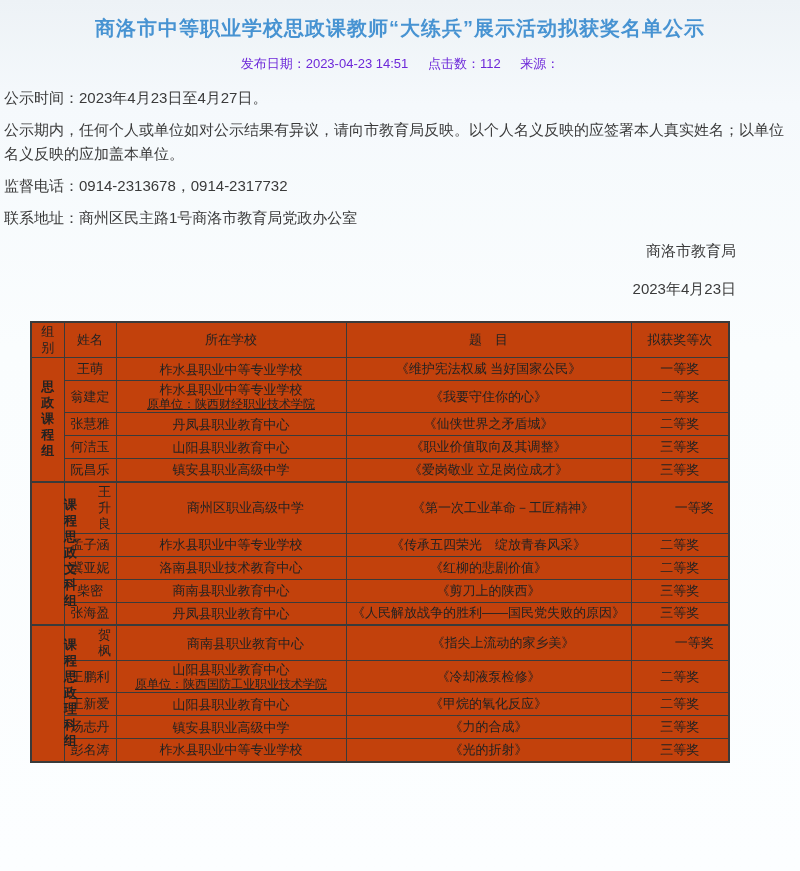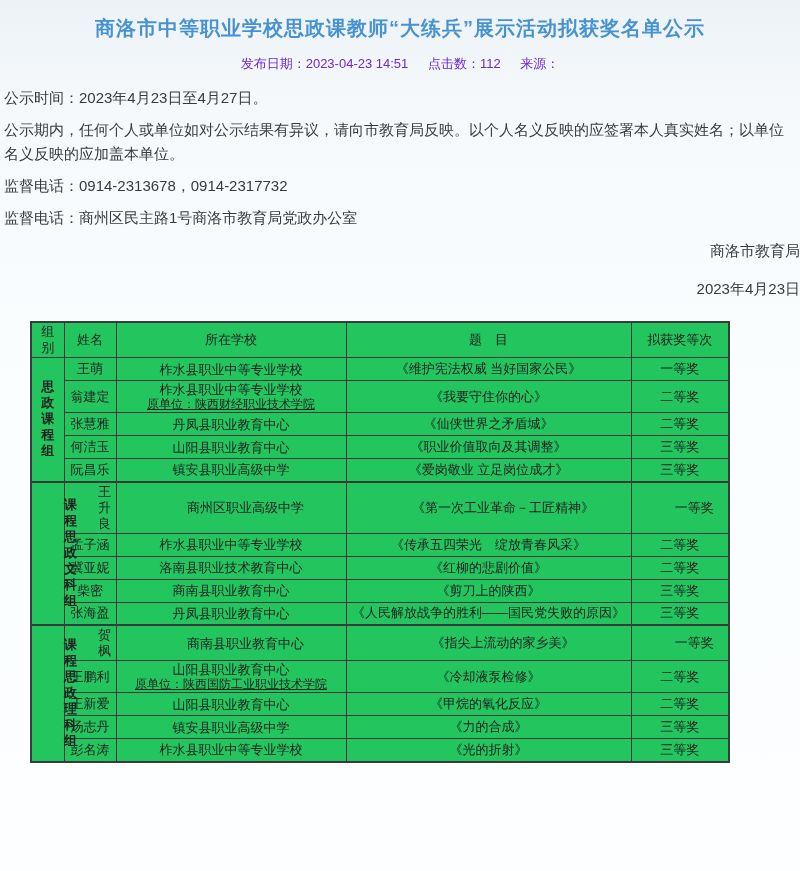--- a/index.html
+++ b/index.html
@@ -31,39 +31,39 @@
 
   .article {
     margin-top: 13px;
     padding: 0 4px;
     font-size: 15px;
     line-height: 24px;
     color: #3a3a3a;
   }
   .article p { margin-bottom: 8px; }
 
-  .sig { text-align: right; font-size: 15px; color: #3a3a3a; }
+  .sig { text-align: right; padding-right: 64px; font-size: 15px; color: #3a3a3a; }
   .sig-org  { margin-top: 12px; }
   .sig-date { margin-top: 19px; }
 
   .table-caption {
     margin-top: 36px;
     width: 698px;
     margin-left: 30px;
     text-align: center;
     font-size: 15px;
     font-weight: bold;
     color: #222222;
   }
 
   table.award {
     margin: 22px 0 0 30px;
     width: 698px;
     border-collapse: collapse;
-    background: #22c55e;
+    background: #c2410c;
     table-layout: fixed;
     font-size: 13px;
     color: #222222;
   }
   table.award th, table.award td {
     border: 1px solid #3a3a3a;
     text-align: center;
     vertical-align: middle;
     padding: 1px 3px;
     line-height: 16px;
@@ -92,21 +92,21 @@
   <div class="meta">
     <span>发布日期：2023-04-23 14:51</span>
     <span>点击数：112</span>
     <span>来源：</span>
   </div>
 
   <div class="article">
     <p>公示时间：2023年4月23日至4月27日。</p>
     <p>公示期内，任何个人或单位如对公示结果有异议，请向市教育局反映。以个人名义反映的应签署本人真实姓名；以单位名义反映的应加盖本单位。</p>
     <p>监督电话：0914-2313678，0914-2317732</p>
-    <p>监督电话：商州区民主路1号商洛市教育局党政办公室</p>
+    <p>联系地址：商州区民主路1号商洛市教育局党政办公室</p>
   </div>
 
   <div class="sig sig-org">商洛市教育局</div>
   <div class="sig sig-date">2023年4月23日</div>
 
 
   <table class="award">
     <colgroup>
       <col style="width:33px">
         <col style="width:52px">

